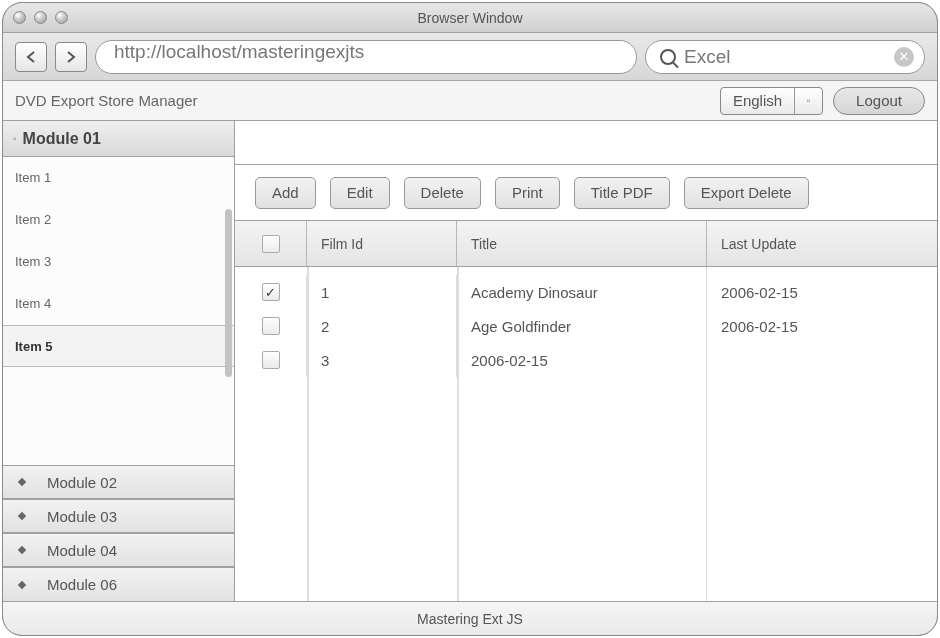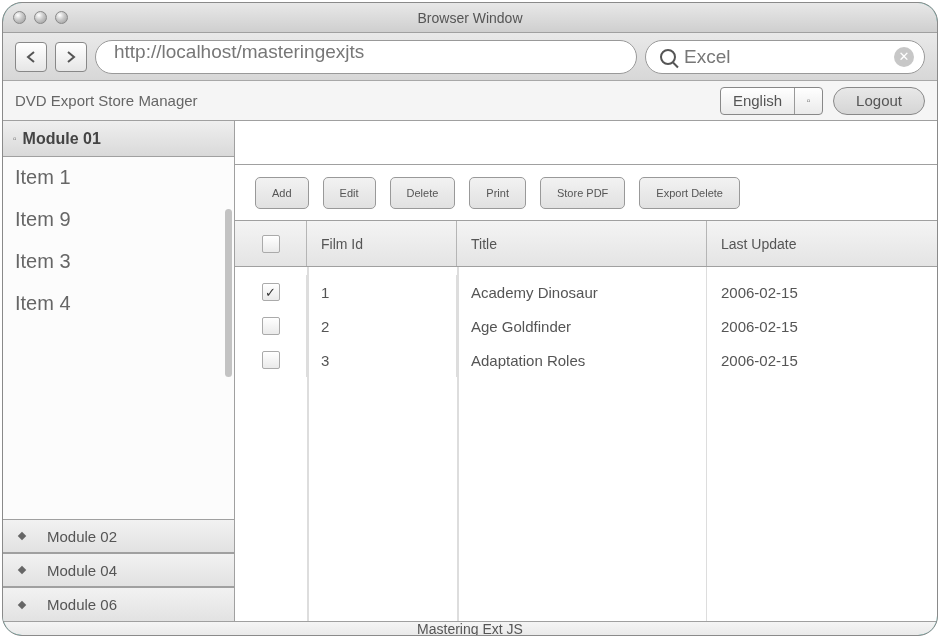--- a/index.html
+++ b/index.html
@@ -167,21 +167,21 @@
   .diamond { width: 6px; height: 6px; background: #666; transform: rotate(45deg); margin-right: 16px; margin-left: 6px; }
   .sidebar-items {
     flex: 1;
     overflow: hidden;
     position: relative;
   }
   .side-item {
     height: 42px;
     display: flex; align-items: center;
     padding: 0 12px;
-    font-size: 20px; color: #666;
+    font-size: 13px; color: #666;
     cursor: pointer;
     border-bottom: 1px solid transparent;
   }
   .side-item.selected {
     font-weight: bold; color: #333;
     background: #f3f3f3;
     border-top: 1.5px solid #bbb;
     border-bottom: 1.5px solid #bbb;
   }
   .side-scrollbar {
@@ -225,21 +225,21 @@
     height: 56px;
     display: flex; align-items: center;
     gap: 14px;
     padding: 0 20px;
     border-bottom: 1.5px solid #a0a0a0;
   }
   .tbtn {
     height: 32px; padding: 0 16px;
     border: 1.5px solid #999; border-radius: 5px;
     background: linear-gradient(#f2f2f2,#e1e1e1);
-    color: #555; font-size: 11px;
+    color: #555; font-size: 15px;
     display: flex; align-items: center; cursor: pointer;
   }
   .grid {
     flex: 1;
     display: flex; flex-direction: column;
     overflow: hidden;
   }
   .grid-head {
     height: 46px;
     background: linear-gradient(#f4f4f4,#e4e4e4);
@@ -268,21 +268,21 @@
   }
   .grid-row {
     height: 34px; display: flex; align-items: center;
   }
   .gc { padding: 0 14px; font-size: 15px; color: #555; }
   .gc.col-check { display: flex; justify-content: center; border-right: 1.5px solid #ddd; height: 100%; align-items: center;}
   .gc.col-id { width: 150px; border-right: 1.5px solid #ddd; height: 100%; display:flex; align-items:center;}
   .gc.col-title { flex: 1; border-right: 1.5px solid #ddd; height:100%; display:flex; align-items:center;}
   .gc.col-date { width: 230px; height:100%; display:flex; align-items:center;}
   .footer {
-    height: 14px;
+    height: 34px;
     border-top: 1.5px solid #a0a0a0;
     background: linear-gradient(#f5f5f5,#eaeaea);
     display: flex; align-items: center; justify-content: center;
     font-size: 14px; color: #555;
   }
   .grid-body-wrapper { position: relative; flex:1; }
   .vsep { position:absolute; top:0; bottom:0; width:1.5px; background:#ddd; }
 </style>
 </head>
 <body>
@@ -334,49 +334,54 @@
 
   <div class="main">
 
     <div class="sidebar">
       <div class="accordion-header">
         <span class="exp-icon">▫</span>
         <span>Module 01</span>
       </div>
       <div class="sidebar-items">
         <div class="side-item">Item 1</div>
-        <div class="side-item">Item 9</div>
+        <div class="side-item">Item 2</div>
         <div class="side-item">Item 3</div>
         <div class="side-item">Item 4</div>
+        <div class="side-item selected">Item 5</div>
         <div class="side-scrollbar"></div>
       </div>
       <div class="accordion-header collapsed">
         <span class="diamond"></span>
         <span>Module 02</span>
+      </div>
+      <div class="accordion-header collapsed">
+        <span class="diamond"></span>
+        <span>Module 03</span>
       </div>
       <div class="accordion-header collapsed">
         <span class="diamond"></span>
         <span>Module 04</span>
       </div>
       <div class="accordion-header collapsed" style="border-bottom:none;">
         <span class="diamond"></span>
         <span>Module 06</span>
       </div>
     </div>
 
     <div class="content">
       <div class="tabs">
       </div>
 
       <div class="grid-toolbar">
         <div class="tbtn">Add</div>
         <div class="tbtn">Edit</div>
         <div class="tbtn">Delete</div>
         <div class="tbtn">Print</div>
-        <div class="tbtn">Store PDF</div>
+        <div class="tbtn">Title PDF</div>
         <div class="tbtn">Export Delete</div>
       </div>
 
       <div class="grid">
         <div class="grid-head">
           <div class="gh-cell col-check">
             <div class="chk"></div>
           </div>
           <div class="gh-cell col-id">Film Id</div>
           <div class="gh-cell col-title">Title</div>
@@ -401,21 +406,20 @@
                 </div>
                 <div class="gc col-id">2</div>
                 <div class="gc col-title">Age Goldfinder</div>
                 <div class="gc col-date">2006-02-15</div>
               </div>
               <div class="grid-row" style="margin-top: 0px;">
                 <div class="gc col-check">
                   <div class="chk"></div>
                 </div>
                 <div class="gc col-id">3</div>
-                <div class="gc col-title">Adaptation Roles</div>
                 <div class="gc col-date">2006-02-15</div>
               </div>
             </div>
         </div>
       </div>
     </div>
 
   </div>
 
   <div class="footer">

